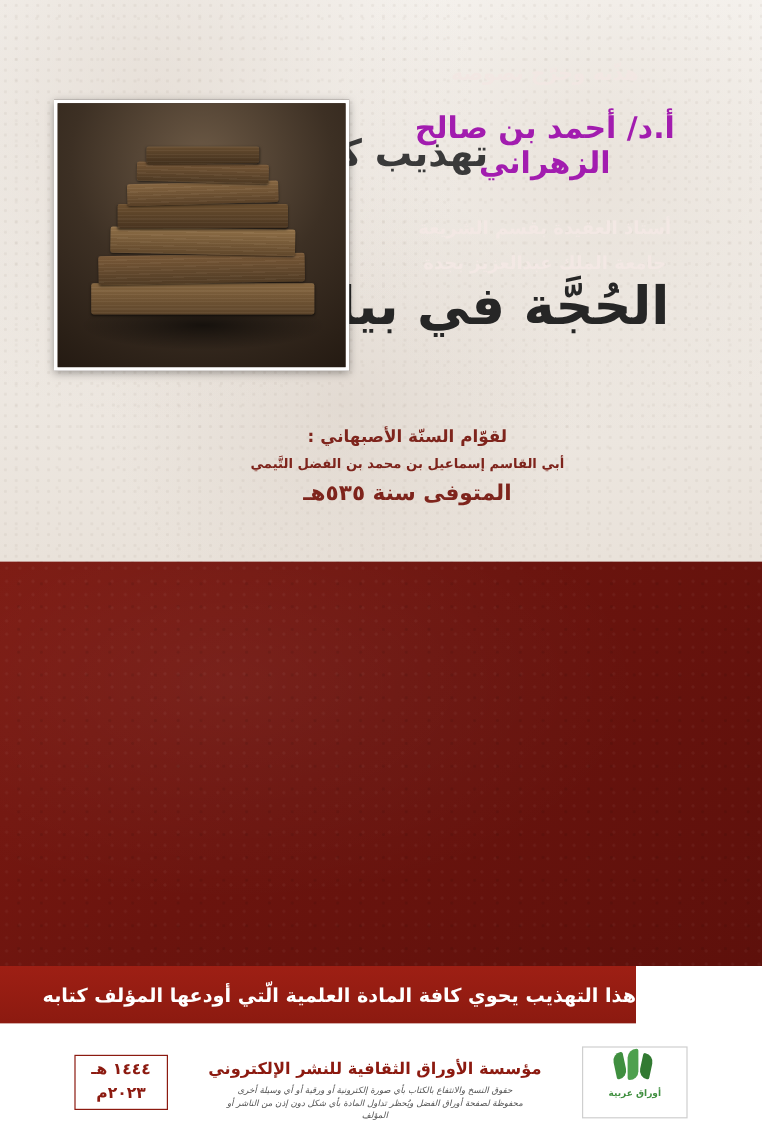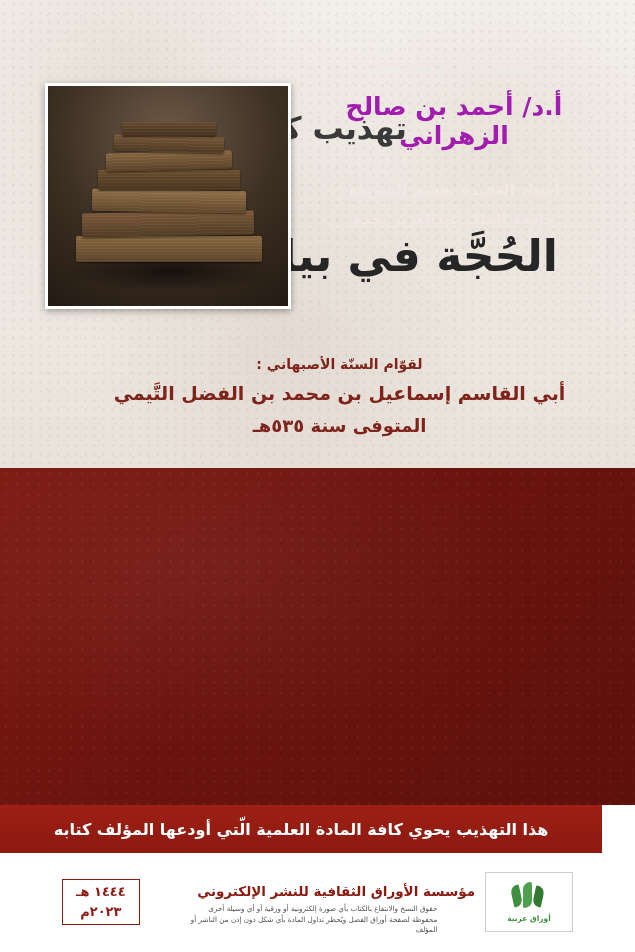--- a/index.html
+++ b/index.html
@@ -72,21 +72,21 @@
     color: #7a1d16;
     margin-left: 44px;
   }
   .author-block .ln {
     font-size: 14.5px;
     font-weight: 700;
     line-height: 1.75;
     color: #7e241c;
   }
   .author-block .ln.l1 { font-size: 14px; }
-  .author-block .ln.l2 { font-size: 19px; }
+  .author-block .ln.l2 { font-size: 11px; }
   .author-block .ln.l3 { font-size: 18px; }
 
   
   .mid-section {
     position: absolute;
     left: 0; top: 468px;
     width: 635px;
     height: 337px;
     background:
       radial-gradient(ellipse at 30% 30%, rgba(255,255,255,0.05) 0%, rgba(255,255,255,0) 55%),
@@ -174,26 +174,25 @@
   .bk-shadow {
     position: absolute;
     left: 18px; top: 176px; width: 206px; height: 30px;
     background: radial-gradient(ellipse at 50% 30%, rgba(0,0,0,0.6), rgba(0,0,0,0) 70%);
   }
 
   
   .banner {
     position: absolute;
     left: 0; top: 805px;
-    width: 602px;
+    width: 530px;
     height: 48px;
     background: linear-gradient(180deg, #9e1f14 0%, #8c1a10 100%);
     display: flex;
     align-items: center;
-    justify-content: center;
     z-index: 4;
   }
   .banner-text {
     color: #ffffff;
     font-size: 16px;
     font-weight: 700;
     letter-spacing: 0.2px;
   }
 
   
@@ -219,46 +218,48 @@
     color: #8c1a10;
     font-size: 13px;
     font-weight: 700;
     text-align: center;
     padding: 2px 13px;
     line-height: 1.55;
     order: 3;
   }
   .pub-block {
     flex: 1;
+    text-align: center;
     padding: 0 10px;
     order: 2;
     margin-top: 15px;
   }
   .pub-name {
     color: #8c1a10;
     font-size: 13.5px;
     font-weight: 700;
     margin-bottom: 5px;
   }
   .pub-rights {
     color: #555555;
     font-size: 7.2px;
     line-height: 1.5;
     max-width: 250px;
     margin: 0 auto;
+    font-style: italic;
   }
   .logo-box {
     width: 86px;
     height: 58px;
     border: 1px solid #cfcfcf;
     background: #ffffff;
     display: flex;
     flex-direction: column;
     align-items: center;
-    justify-content: center;
+    justify-content: flex-start;
     order: 1;
   }
   .logo-mark {
     width: 40px; height: 30px;
     position: relative;
   }
   .logo-leaf {
     position: absolute;
     background: #3f8f3f;
   }

